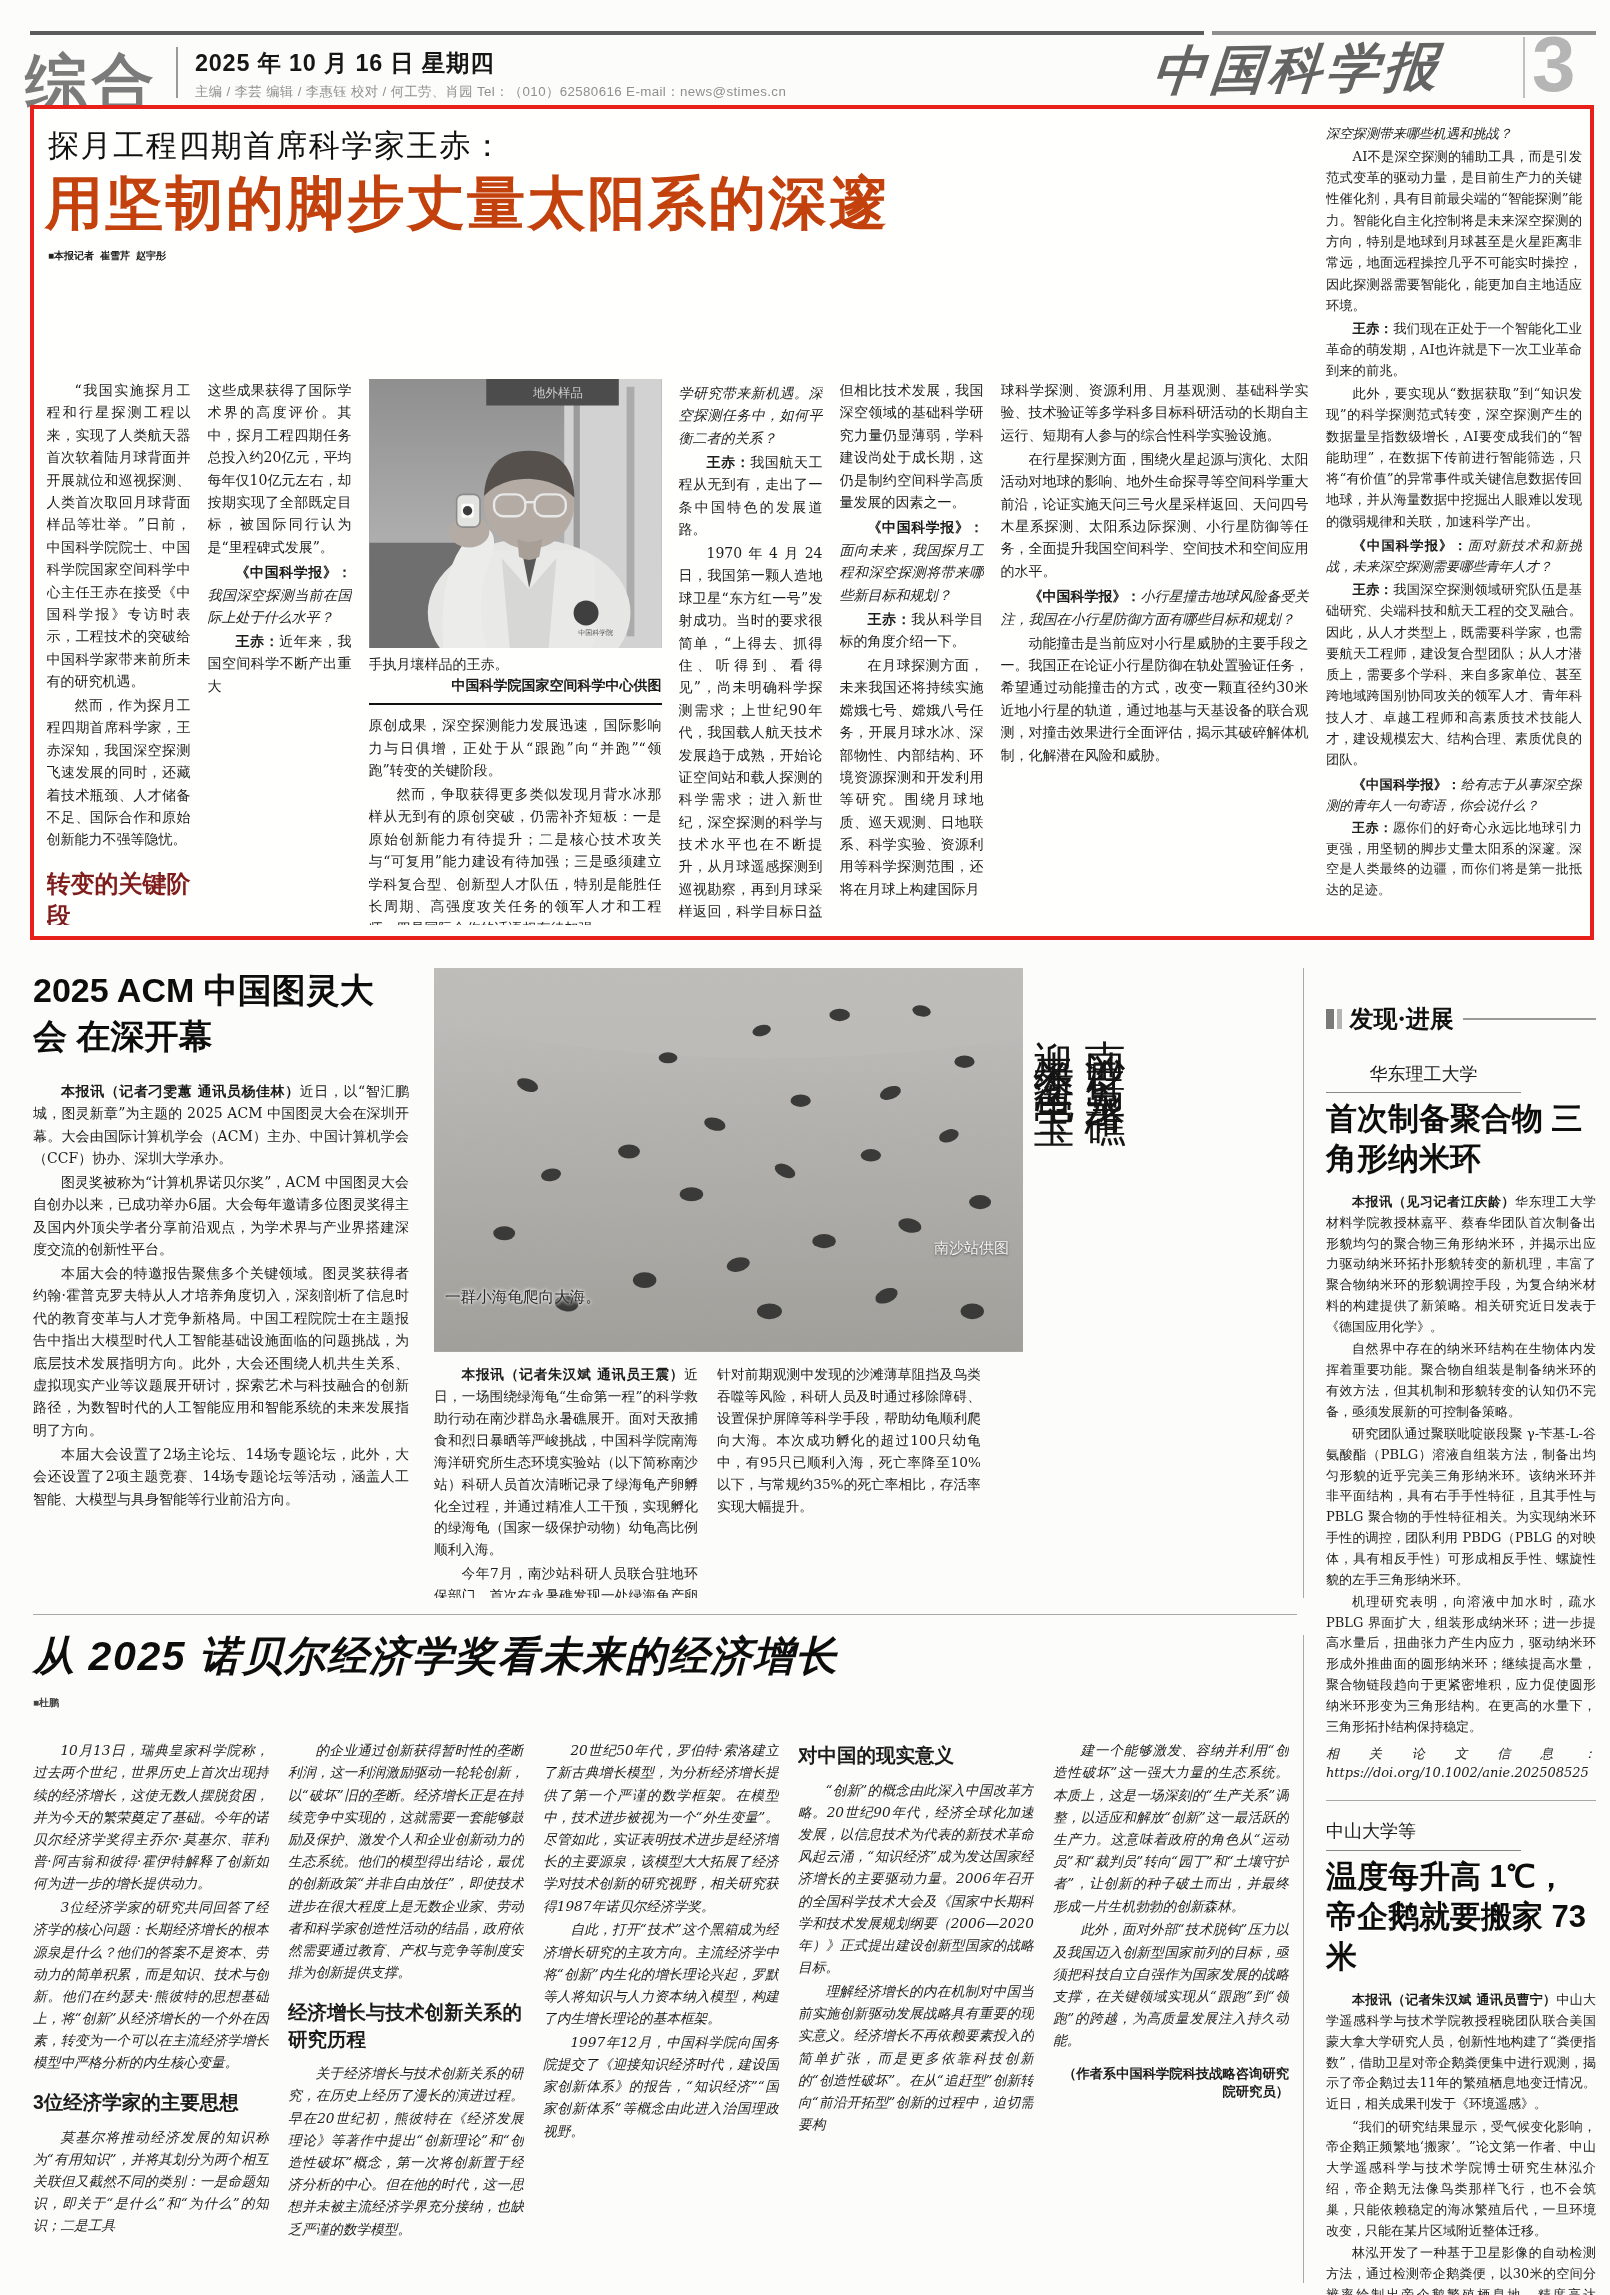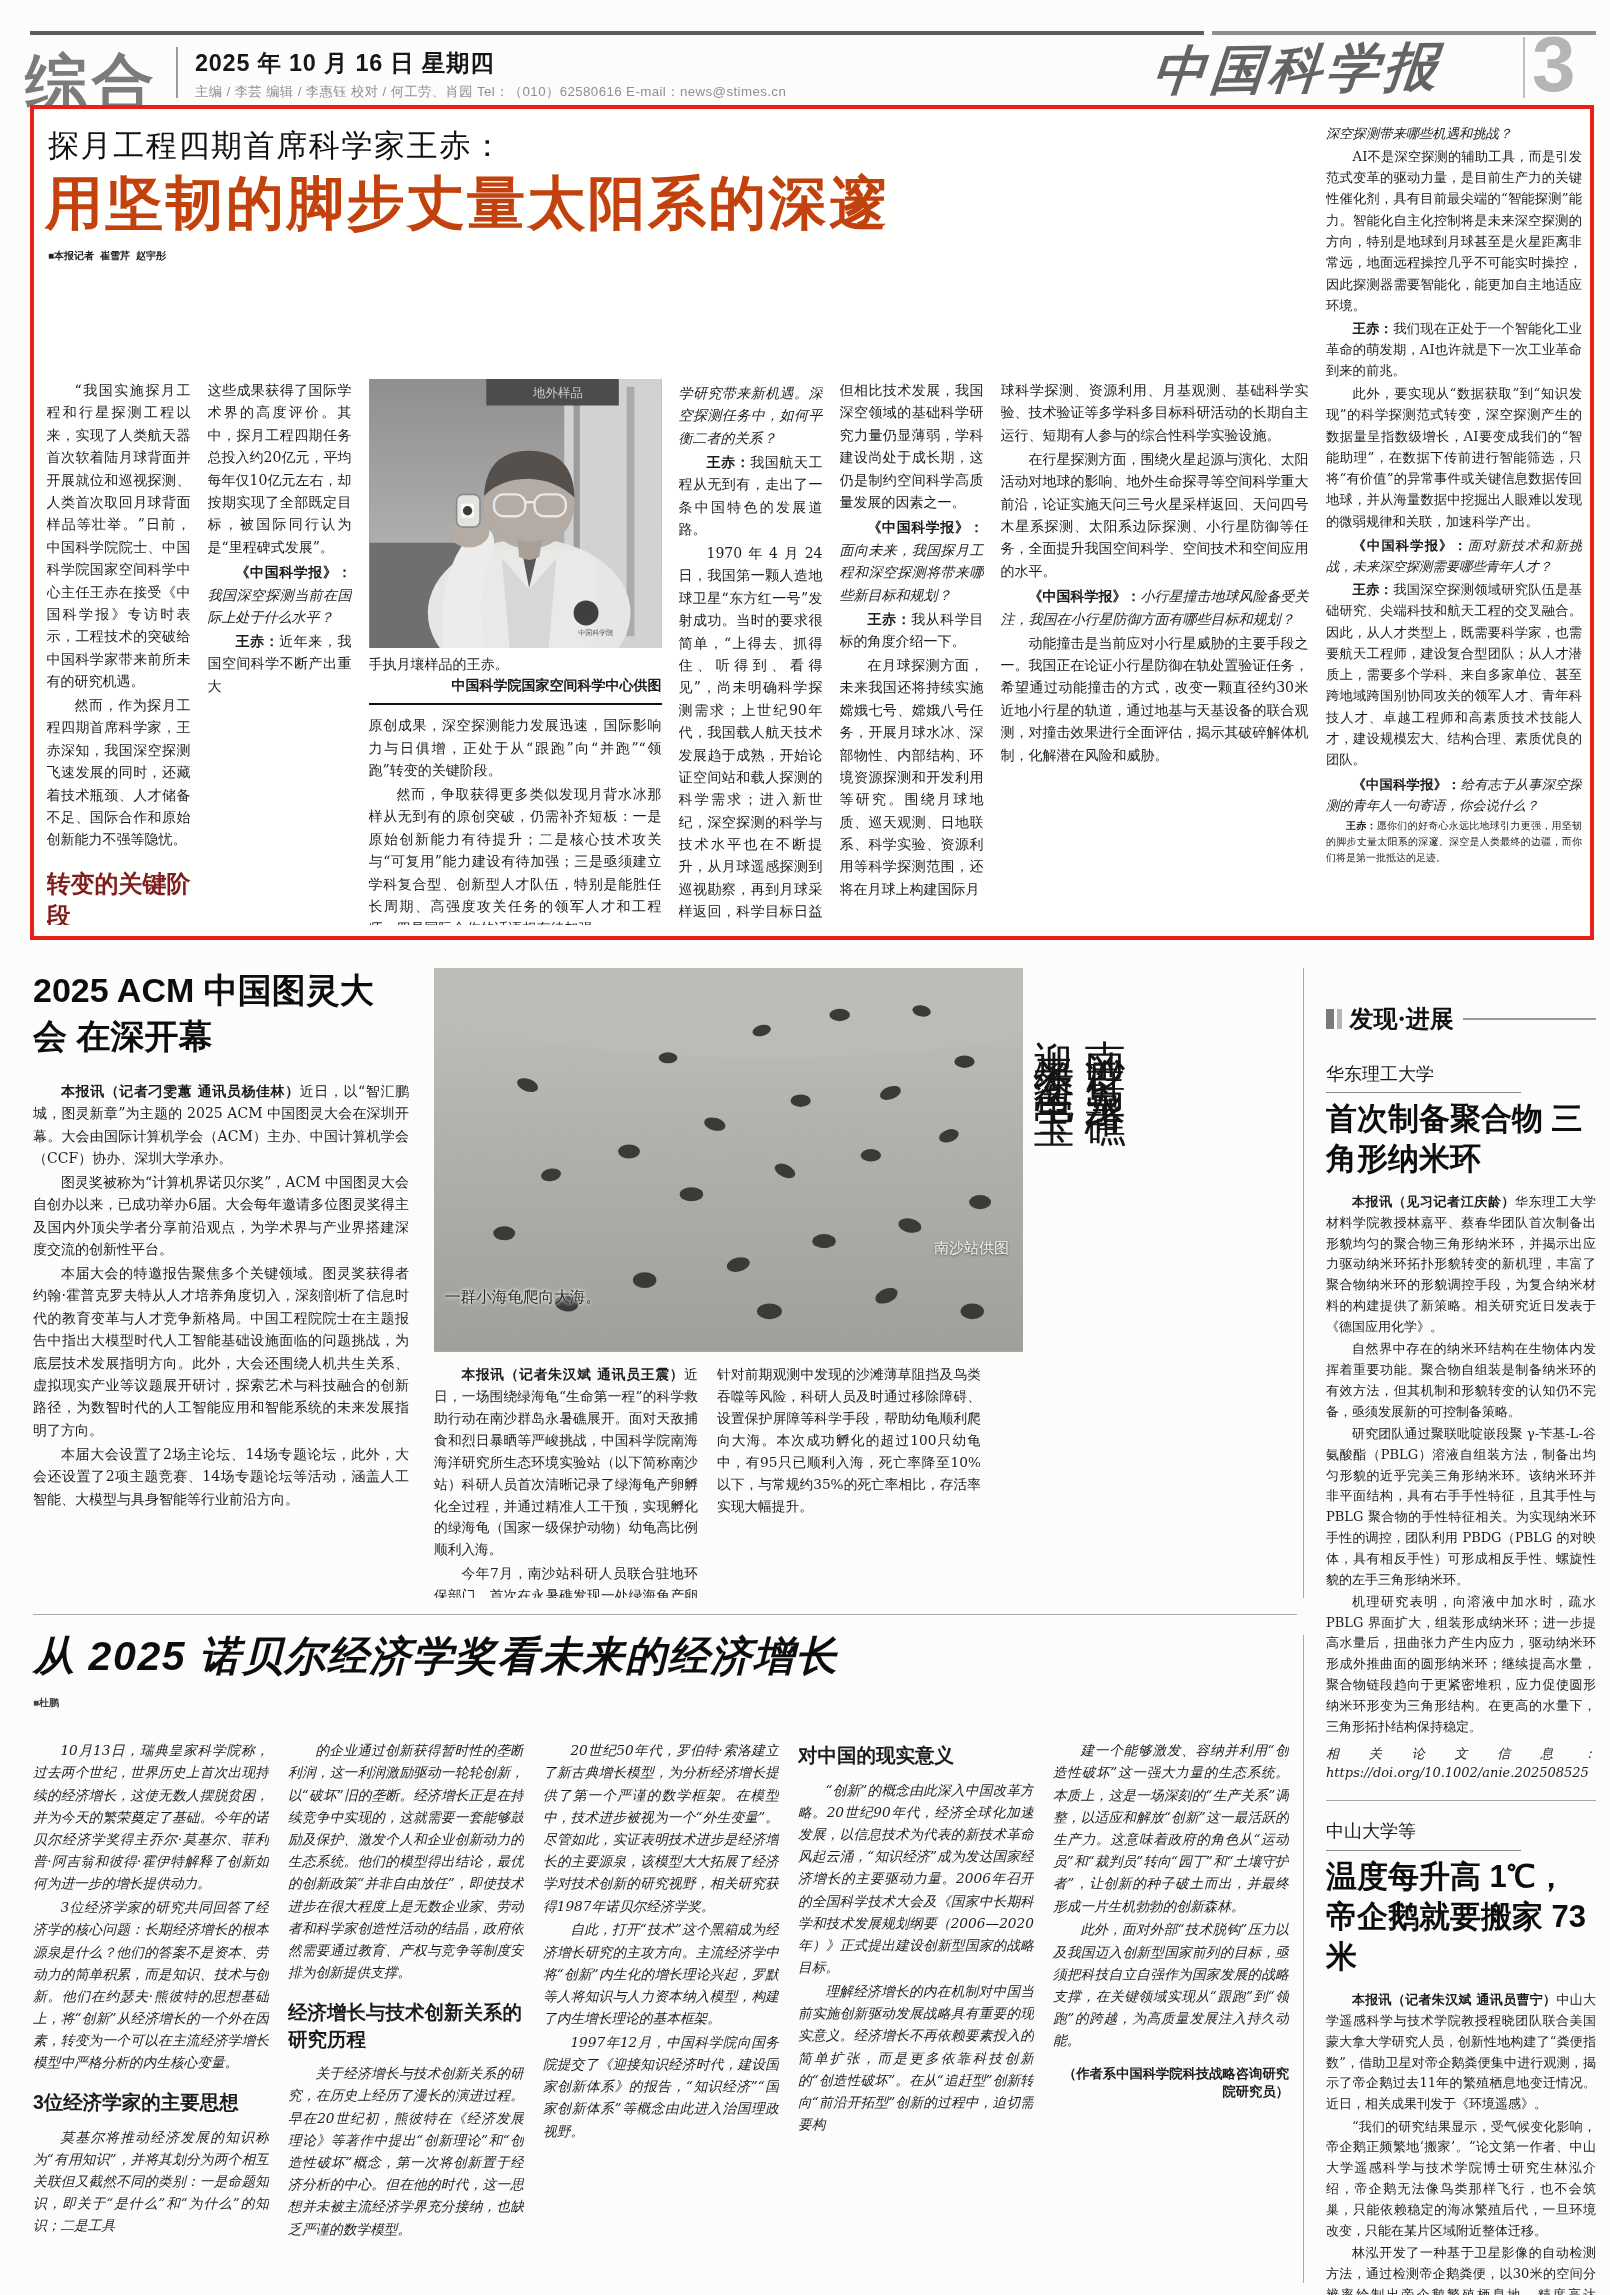--- a/index.html
+++ b/index.html
@@ -157,21 +157,21 @@
     </div>
 
     <div class="abs" style="left:1292px;top:11px;width:256px;height:804px;overflow:hidden;">
       <p class="bq nofirst" style="font-size:13.3px;">深空探测带来哪些机遇和挑战？</p>
       <p class="bp" style="font-size:13.3px;">AI不是深空探测的辅助工具，而是引发范式变革的驱动力量，是目前生产力的关键性催化剂，具有目前最尖端的“智能探测”能力。智能化自主化控制将是未来深空探测的方向，特别是地球到月球甚至是火星距离非常远，地面远程操控几乎不可能实时操控，因此探测器需要智能化，能更加自主地适应环境。</p>
       <p class="bp rich" style="font-size:13.3px;"><strong>王赤：</strong>我们现在正处于一个智能化工业革命的萌发期，AI也许就是下一次工业革命到来的前兆。</p>
       <p class="bp" style="font-size:13.3px;">此外，要实现从“数据获取”到“知识发现”的科学探测范式转变，深空探测产生的数据量呈指数级增长，AI要变成我们的“智能助理”，在数据下传前进行智能筛选，只将“有价值”的异常事件或关键信息数据传回地球，并从海量数据中挖掘出人眼难以发现的微弱规律和关联，加速科学产出。</p>
       <p class="bq rich" style="font-size:13.3px;"><strong>《中国科学报》：</strong>面对新技术和新挑战，未来深空探测需要哪些青年人才？</p>
       <p class="bp rich" style="font-size:13.3px;"><strong>王赤：</strong>我国深空探测领域研究队伍是基础研究、尖端科技和航天工程的交叉融合。因此，从人才类型上，既需要科学家，也需要航天工程师，建设复合型团队；从人才潜质上，需要多个学科、来自多家单位、甚至跨地域跨国别协同攻关的领军人才、青年科技人才、卓越工程师和高素质技术技能人才，建设规模宏大、结构合理、素质优良的团队。</p>
       <p class="bq rich" style="font-size:13.3px;"><strong>《中国科学报》：</strong>给有志于从事深空探测的青年人一句寄语，你会说什么？</p>
-      <p class="bp rich" style="font-size:10px;"><strong>王赤：</strong>愿你们的好奇心永远比地球引力更强，用坚韧的脚步丈量太阳系的深邃。深空是人类最终的边疆，而你们将是第一批抵达的足迹。</p>
+      <p class="bp rich" style="font-size:13px;"><strong>王赤：</strong>愿你们的好奇心永远比地球引力更强，用坚韧的脚步丈量太阳系的深邃。深空是人类最终的边疆，而你们将是第一批抵达的足迹。</p>
     </div>
   </div>
 
   <div class="abs" style="left:33px;top:968px;width:376px;height:632px;overflow:hidden;">
     <h2 class="h2a" style="width:367px;">2025 ACM 中国图灵大会 在深开幕</h2>
     <div style="height:20px;"></div>
     <p class="bp rich"><strong>本报讯（记者刁雯蕙 通讯员杨佳林）</strong>近日，以“智汇鹏城，图灵新章”为主题的 2025 ACM 中国图灵大会在深圳开幕。大会由国际计算机学会（ACM）主办、中国计算机学会（CCF）协办、深圳大学承办。</p>
     <p class="bp">图灵奖被称为“计算机界诺贝尔奖”，ACM 中国图灵大会自创办以来，已成功举办6届。大会每年邀请多位图灵奖得主及国内外顶尖学者分享前沿观点，为学术界与产业界搭建深度交流的创新性平台。</p>
     <p class="bp">本届大会的特邀报告聚焦多个关键领域。图灵奖获得者约翰·霍普克罗夫特从人才培养角度切入，深刻剖析了信息时代的教育变革与人才竞争新格局。中国工程院院士在主题报告中指出大模型时代人工智能基础设施面临的问题挑战，为底层技术发展指明方向。此外，大会还围绕人机共生关系、虚拟现实产业等议题展开研讨，探索艺术与科技融合的创新路径，为数智时代的人工智能应用和智能系统的未来发展指明了方向。</p>
     <p class="bp">本届大会设置了2场主论坛、14场专题论坛，此外，大会还设置了2项主题竞赛、14场专题论坛等活动，涵盖人工智能、大模型与具身智能等行业前沿方向。</p>
@@ -245,21 +245,21 @@
 
   <div class="abs" style="left:1326px;top:1003px;width:270px;">
     <div style="display:flex;align-items:center;">
       <span class="secbar1"></span>
       <span class="secbar2"></span>
       <span class="secthead">发现·进展</span>
       <span class="secline"></span>
     </div>
 
     <div style="margin-top:26.5px;">
-      <div class="smallkicker" style="min-width:195px;">华东理工大学</div>
+      <div class="smallkicker" style="min-width:195px;text-align:center;">华东理工大学</div>
       <h3 class="h2b" style="width:257px;">首次制备聚合物 三角形纳米环</h3>
       <div style="height:12.5px;"></div>
       <p class="bp rich" style="font-size:13px;"><strong>本报讯（见习记者江庆龄）</strong>华东理工大学材料学院教授林嘉平、蔡春华团队首次制备出形貌均匀的聚合物三角形纳米环，并揭示出应力驱动纳米环拓扑形貌转变的新机理，丰富了聚合物纳米环的形貌调控手段，为复合纳米材料的构建提供了新策略。相关研究近日发表于《德国应用化学》。</p>
       <p class="bp" style="font-size:13px;">自然界中存在的纳米环结构在生物体内发挥着重要功能。聚合物自组装是制备纳米环的有效方法，但其机制和形貌转变的认知仍不完备，亟须发展新的可控制备策略。</p>
       <p class="bp" style="font-size:13px;">研究团队通过聚联吡啶嵌段聚 γ-苄基-L-谷氨酸酯（PBLG）溶液自组装方法，制备出均匀形貌的近乎完美三角形纳米环。该纳米环并非平面结构，具有右手手性特征，且其手性与 PBLG 聚合物的手性特征相关。为实现纳米环手性的调控，团队利用 PBDG（PBLG 的对映体，具有相反手性）可形成相反手性、螺旋性貌的左手三角形纳米环。</p>
       <p class="bp" style="font-size:13px;">机理研究表明，向溶液中加水时，疏水 PBLG 界面扩大，组装形成纳米环；进一步提高水量后，扭曲张力产生内应力，驱动纳米环形成外推曲面的圆形纳米环；继续提高水量，聚合物链段趋向于更紧密堆积，应力促使圆形纳米环形变为三角形结构。在更高的水量下，三角形拓扑结构保持稳定。</p>
       <p class="doi">相关论文信息：https://doi.org/10.1002/anie.202508525</p>
     </div>
 
     <div class="thinline" style="width:270px;height:0.8px;margin:17px 0 19px;"></div>

